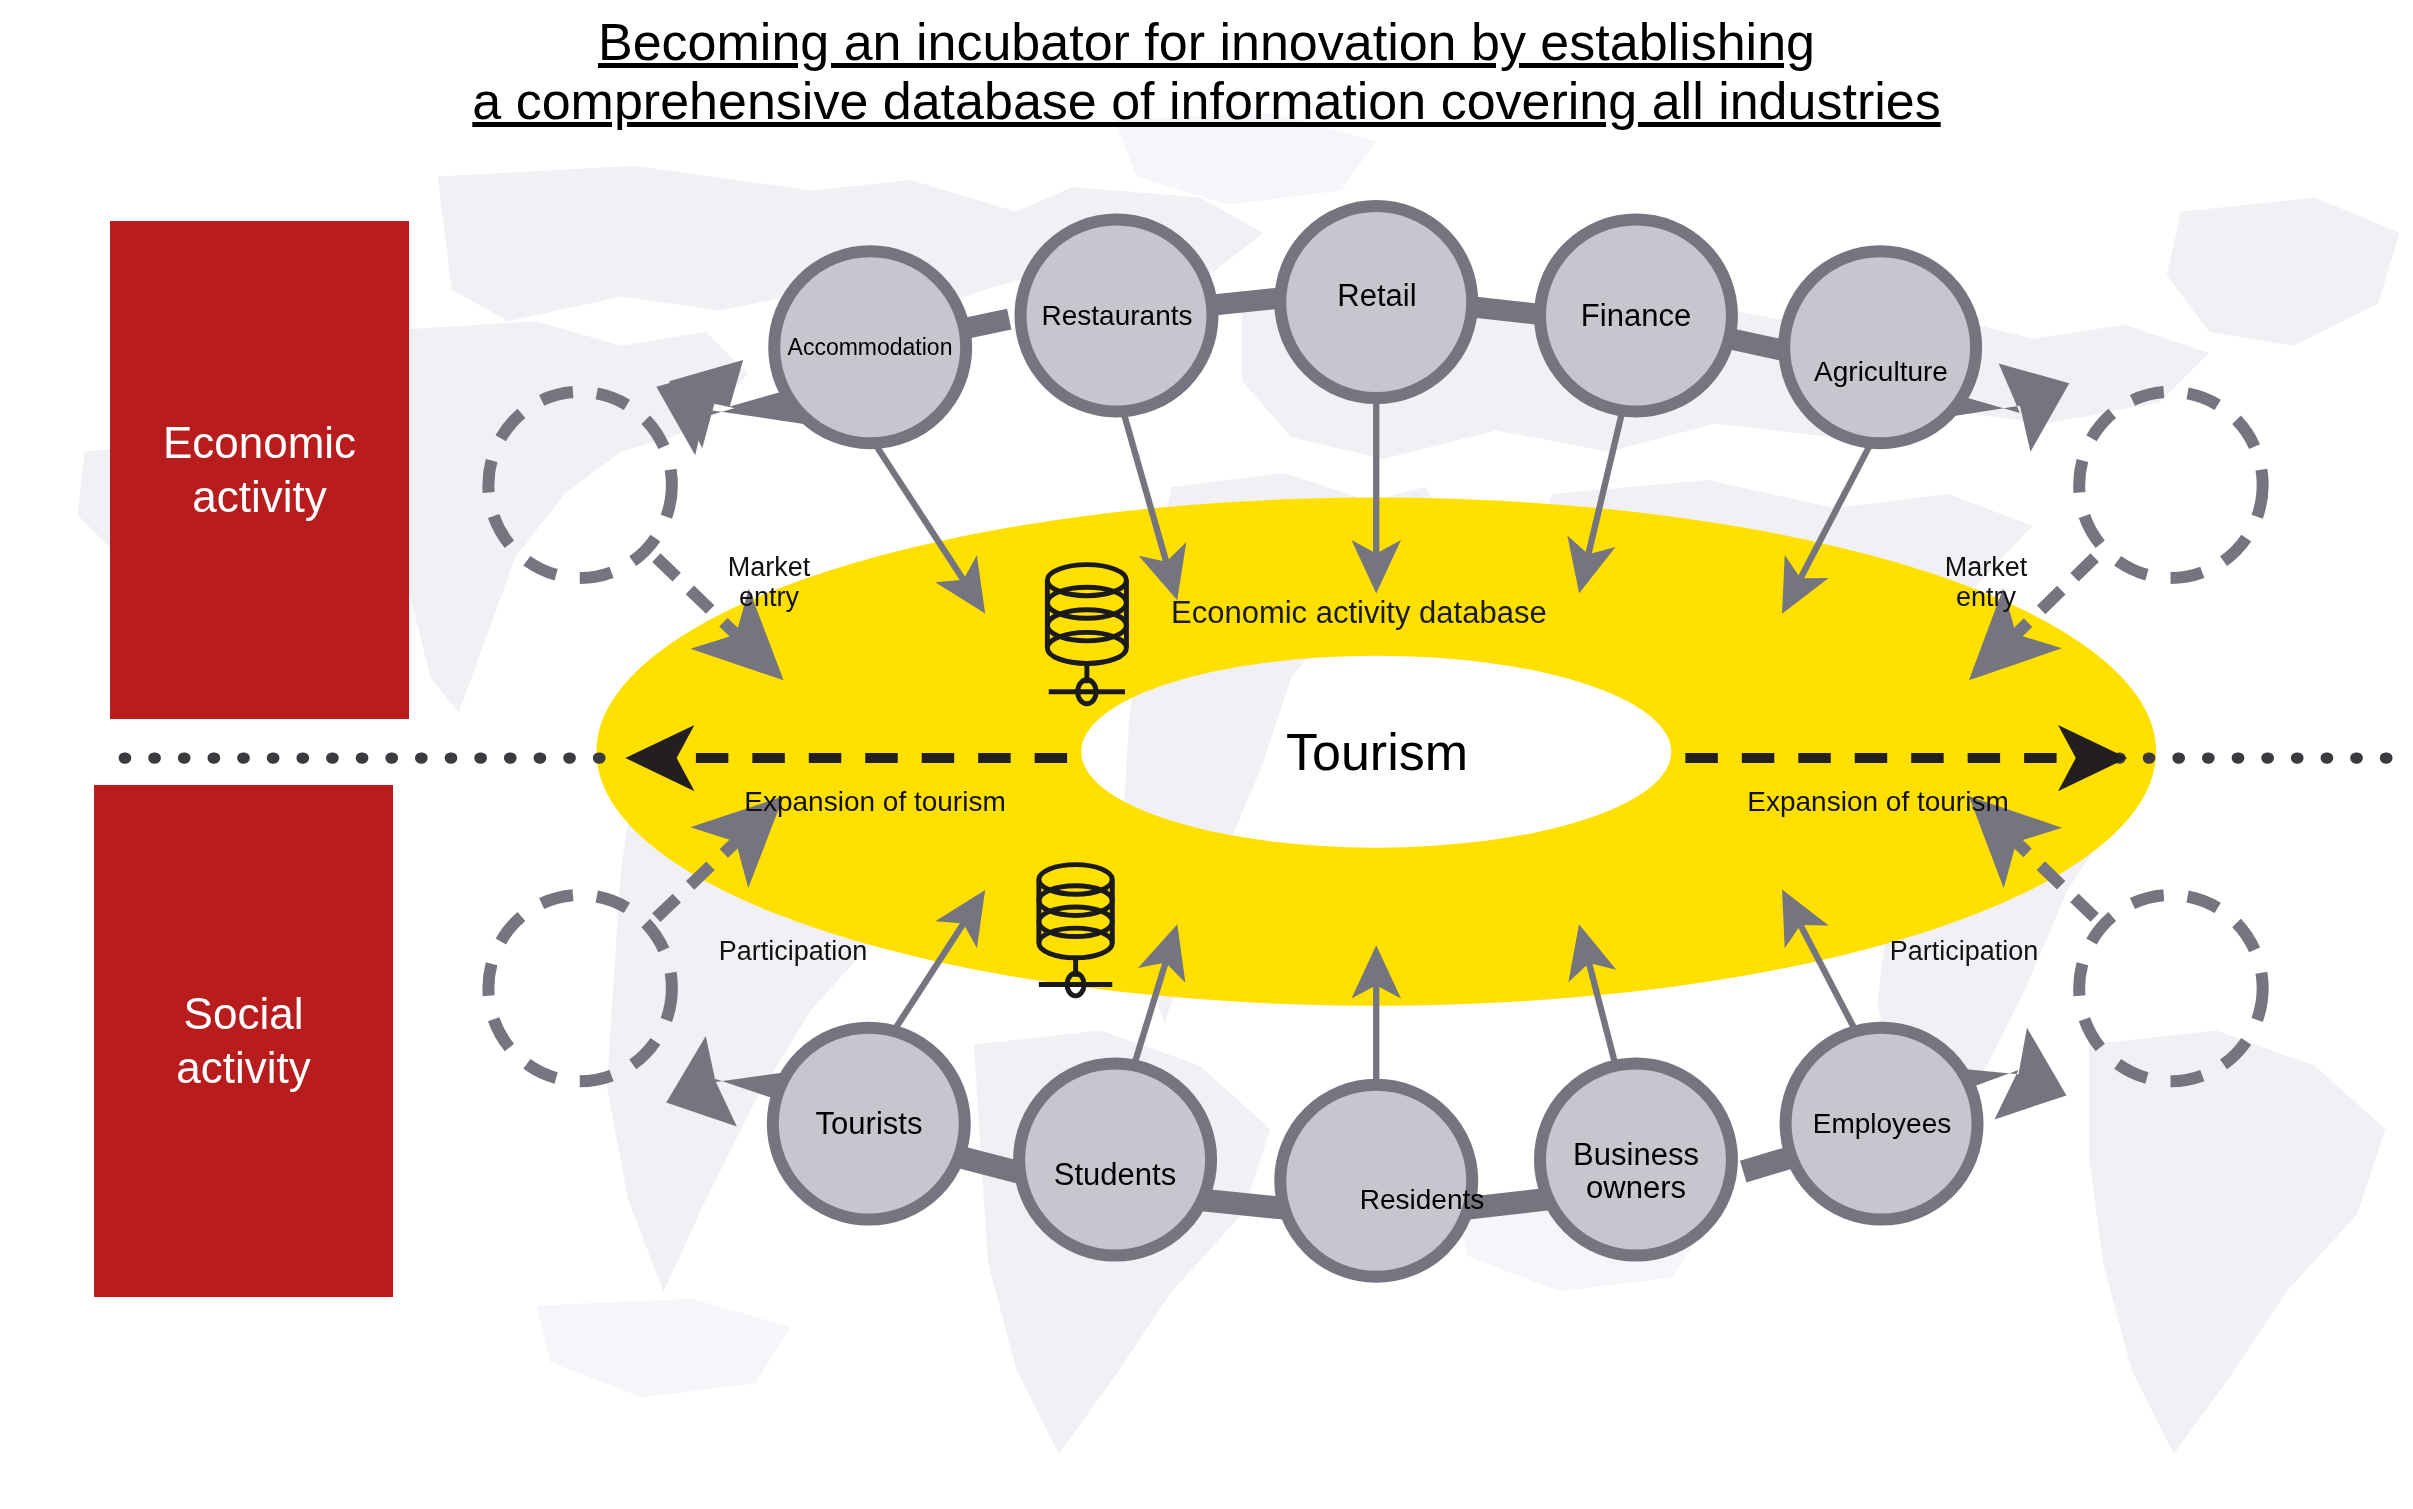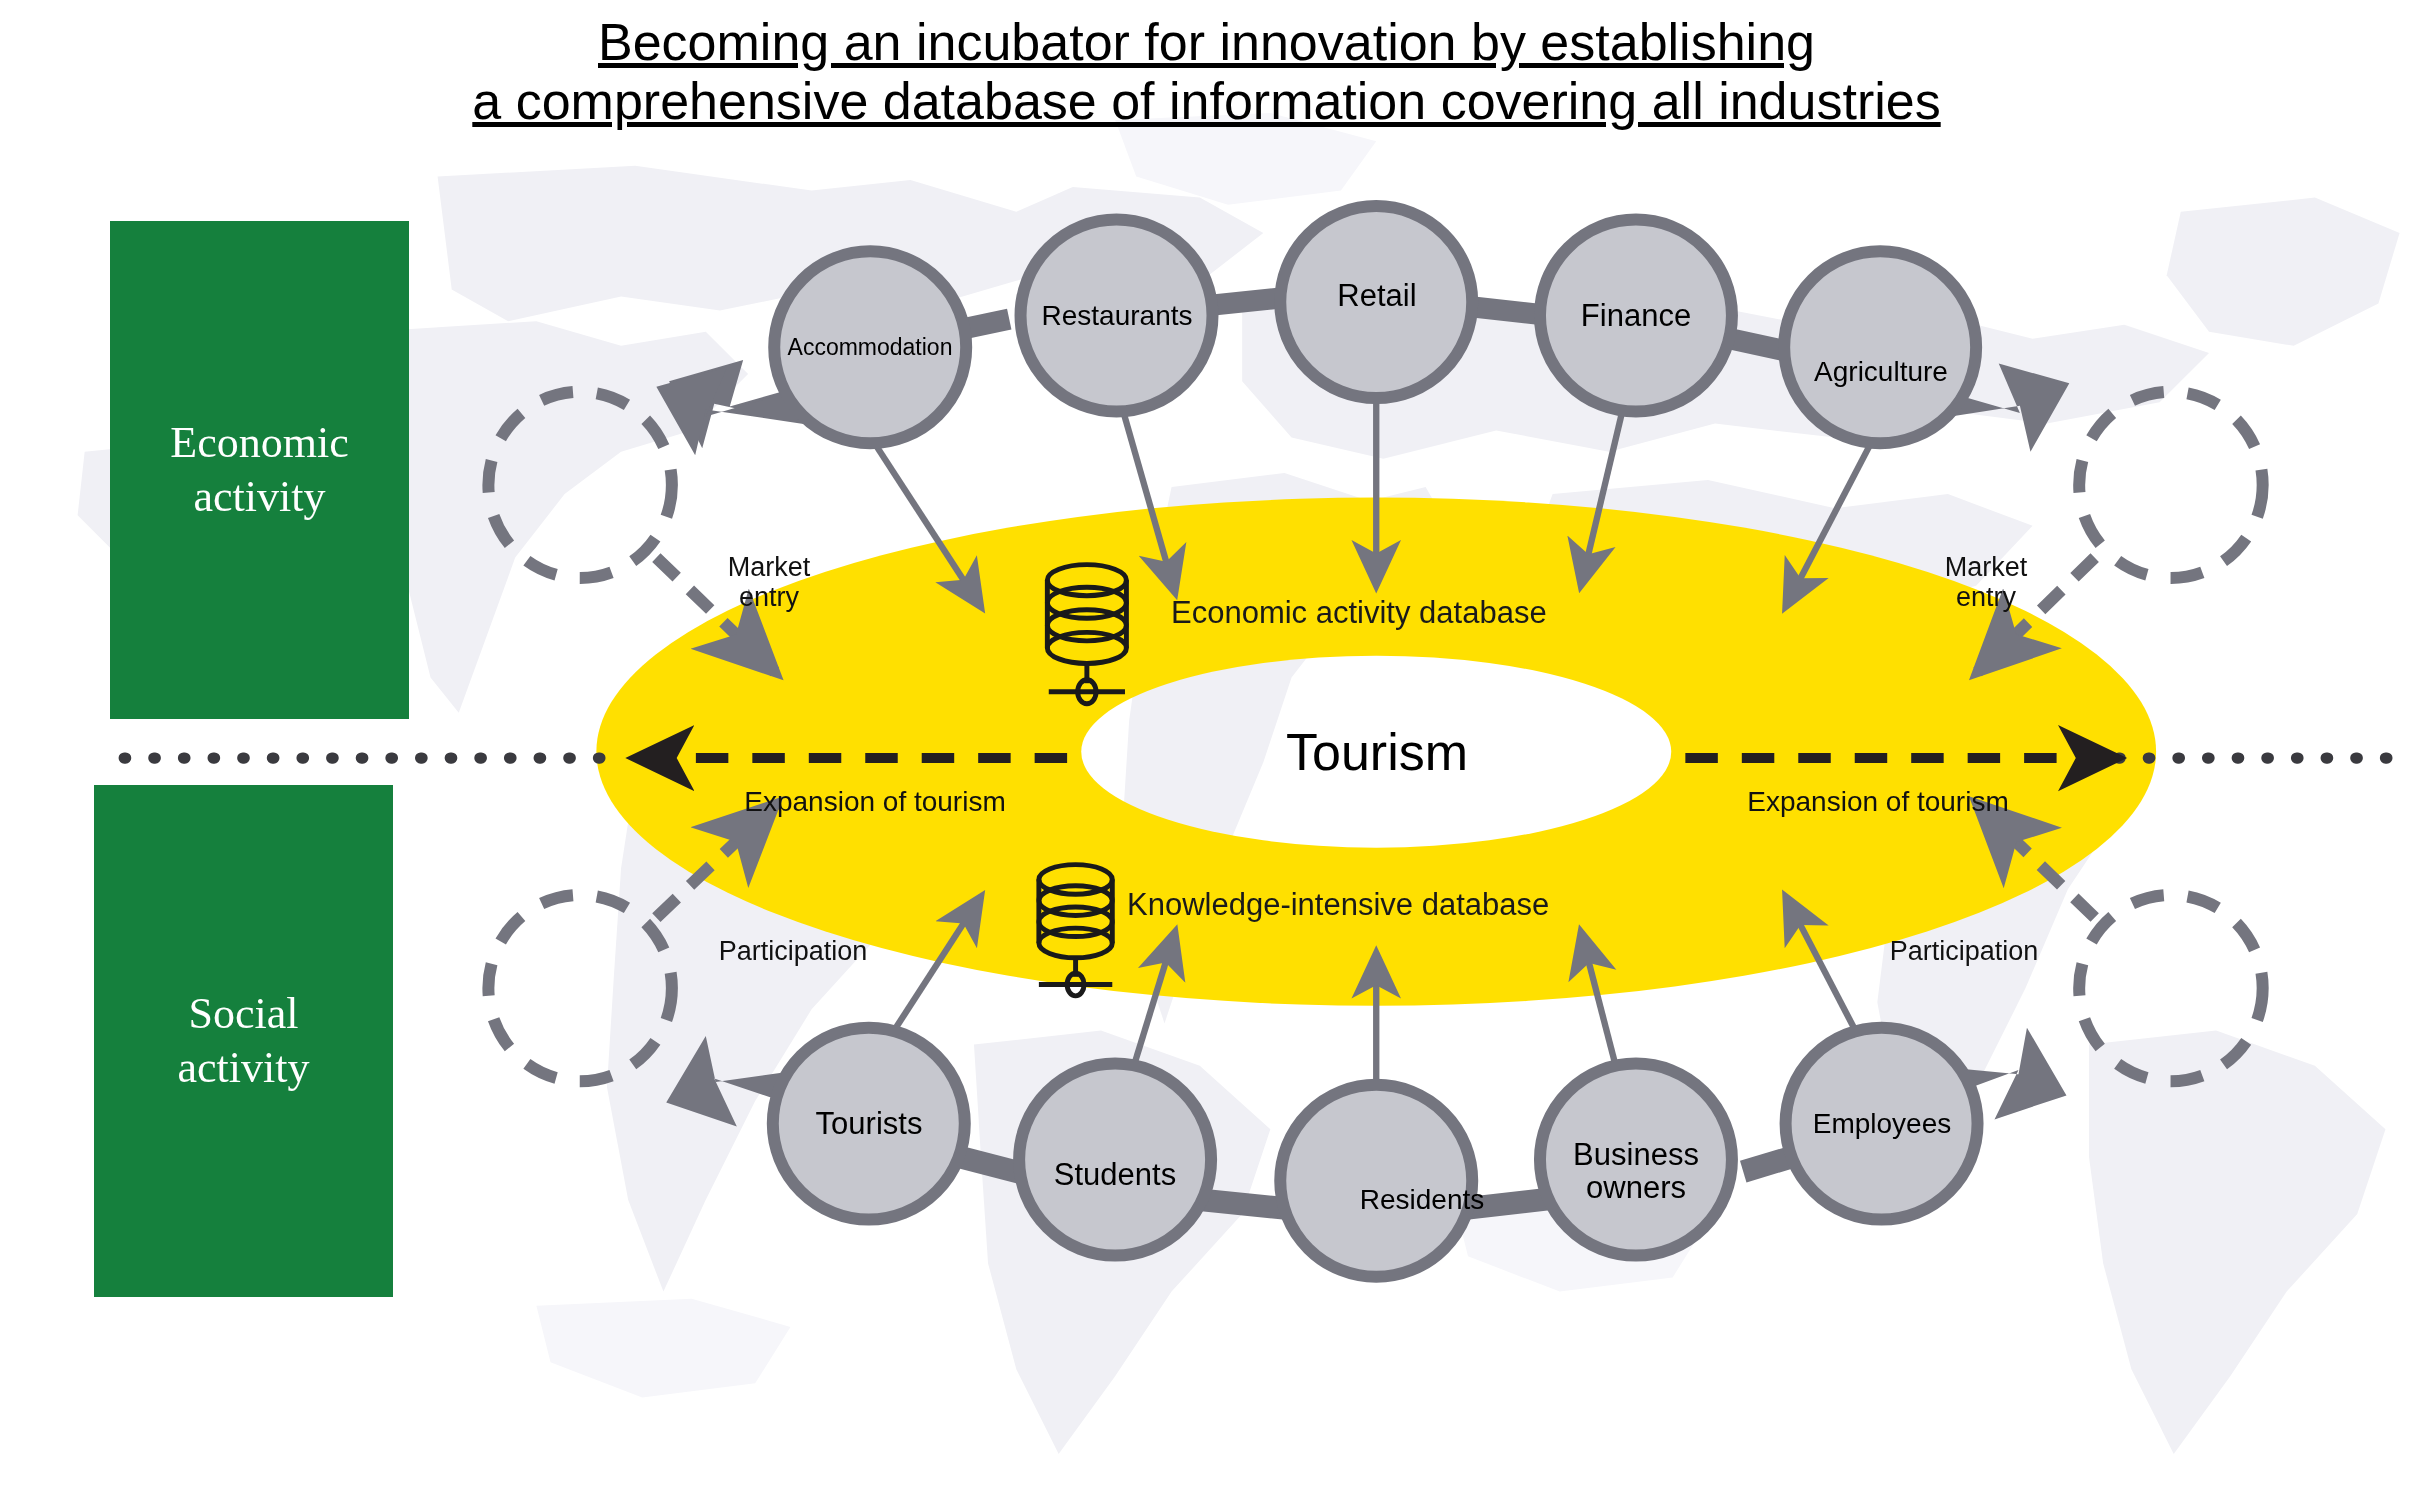--- a/index.html
+++ b/index.html
@@ -19,30 +19,30 @@
     color:#000000;
     font-family:"Liberation Sans Narrow","Liberation Sans",sans-serif;
     font-weight:400;
     white-space:pre-line;
   }
   #title-top{ left:0; top:12.7px; width:2413px; font-size:52px; line-height:1.15;text-decoration:underline; }
   #title-bottom{ left:0; top:1321px; width:2413px; font-size:52px; line-height:1.18; }
 
   .sidebox{
     position:absolute;
-    background:#15803d;
+    background:#b91c1c;
     display:flex;
     align-items:center;
     justify-content:center;
     color:#ffffff;
     font-size:44px;
     line-height:1.22;
     text-align:center;
     white-space:pre-line;
-    font-family:Liberation Serif, serif;
+    font-family:Liberation Sans, sans-serif;
   }
   #box-econ{ left:110px; top:221px; width:299px; height:498px; }
   #box-soc { left:94px; top:785px; width:299px; height:512px; }
 
   .node-label{
     position:absolute;
     color:#000000;
     text-align:center;
     font-family:"Liberation Sans Narrow","Liberation Sans",sans-serif;
     font-size:28px;
@@ -283,16 +283,15 @@
   <div class="flow-label" style="left:769px;top:583px;">Market
 entry</div>
   <div class="flow-label" style="left:1986px;top:583px;">Market
 entry</div>
   <div class="flow-label" style="left:793px;top:952px;">Participation</div>
   <div class="flow-label" style="left:1964px;top:952px;">Participation</div>
   <div class="flow-label" style="left:875px;top:802px;font-size:28px;">Expansion of tourism</div>
   <div class="flow-label" style="left:1878px;top:802px;font-size:28px;">Expansion of tourism</div>
 
   <div class="db-label" style="left:1141px;top:613px;margin-left:30px;">Economic activity database</div>
-  <div class="db-label" style="left:1127px;top:905px;">Knowledge-intensive database</div>
 
 </div>
 
 
 </body></html>

